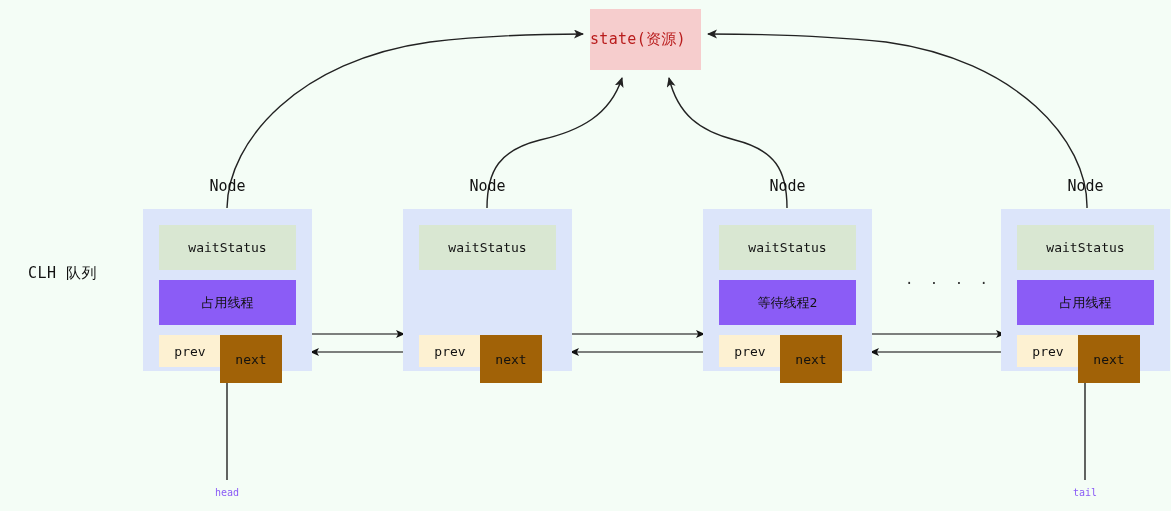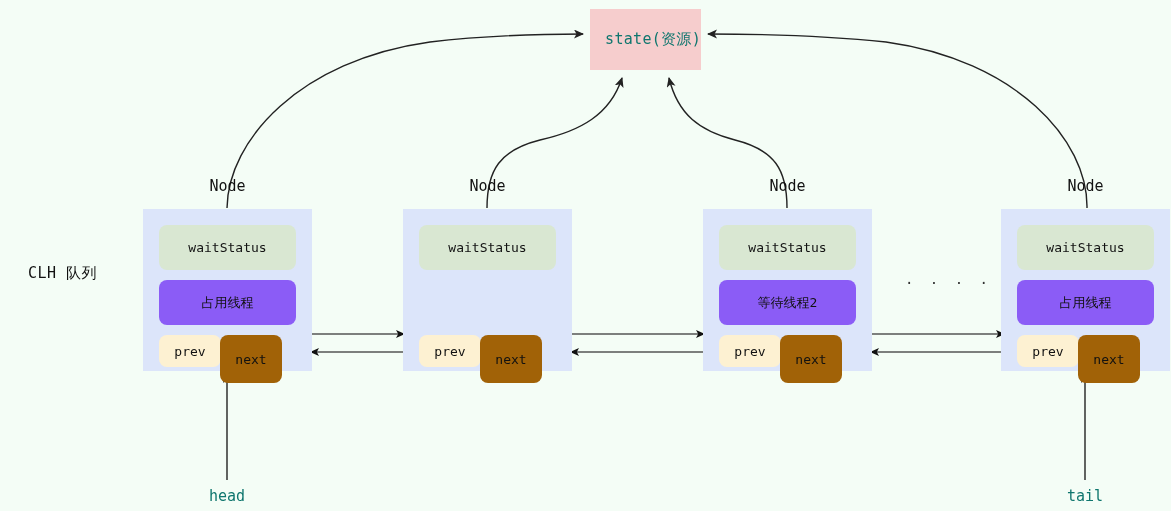--- a/index.html
+++ b/index.html
@@ -9,22 +9,22 @@
     font-family:"DejaVu Sans Mono", monospace;
     overflow:hidden;
     position:relative;
   }
   #stage{position:absolute;left:0;top:0;width:1171px;height:511px;}
   svg#wires{position:absolute;left:0;top:0;width:1171px;height:511px;pointer-events:none;}
 
   .state-box{
     position:absolute;
     background:#f6cdcd;
-    display:flex;align-items:center;justify-content:flex-end;
-    font-size:15px;color:#0f766e;
+    display:flex;align-items:center;justify-content:flex-start;
+    font-size:15px;color:#b91c1c;
     letter-spacing:.3px;
     z-index:3;
   }
 
   .queue-label{
     position:absolute;
     font-size:15px;color:#111;
     white-space:nowrap;
     letter-spacing:.5px;
     text-align:right;
@@ -43,21 +43,20 @@
     position:absolute;left:0;top:0;
     width:169px;height:162px;
     background:#dce5fa;
     z-index:2;
   }
   .cell{
     position:absolute;
     display:flex;align-items:center;justify-content:center;
     font-size:13px;color:#111;
     white-space:nowrap;
-    border-radius:8px;
   }
   .cell-wait{
     left:16px;top:16px;width:137px;height:45px;
     background:#d9e7d2;
   }
   .cell-thread{
     left:16px;top:71px;width:137px;height:45px;
     background:#8b5cf6;
   }
   .cell-prev{
@@ -70,21 +69,21 @@
   }
 
   .dots{
     position:absolute;
     font-size:14px;color:#333;
     letter-spacing:4px;
     white-space:nowrap;
   }
   .endpoint-label{
     position:absolute;
-    font-size:15px;color:#0f766e;
+    font-size:10px;color:#8b5cf6;
     white-space:nowrap;
     transform:translateX(-50%);
   }
 </style>
 </head>
 <body>
 
 <div id="stage">
 
   <svg id="wires" viewBox="0 0 1171 511" xmlns="http://www.w3.org/2000/svg">

